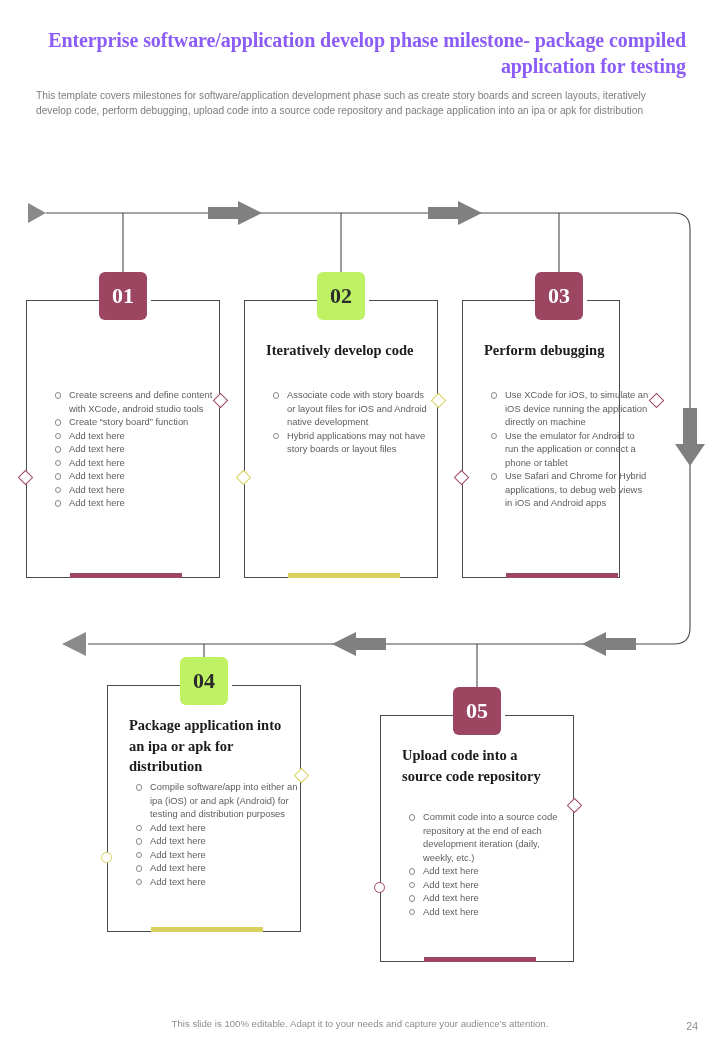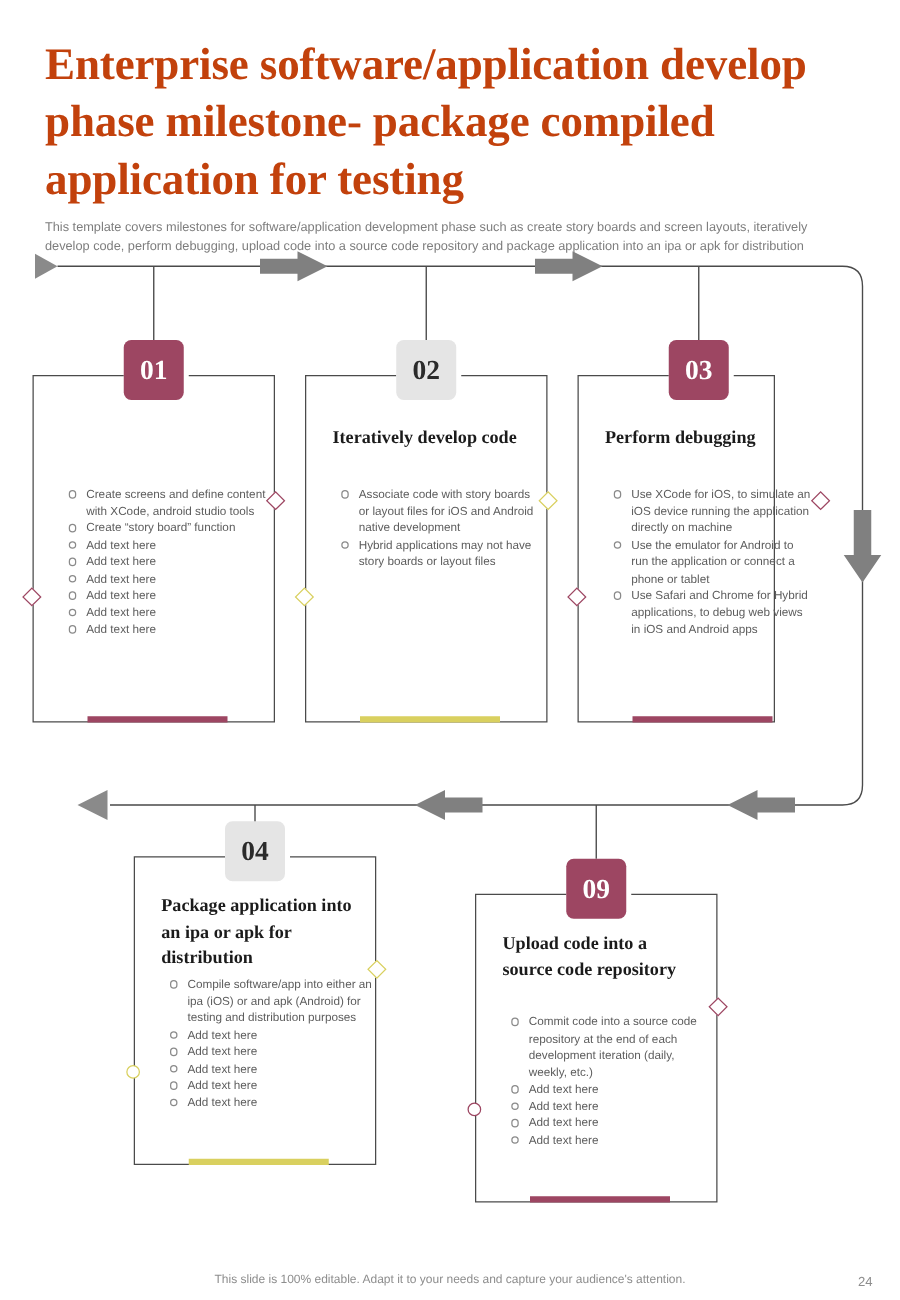--- a/index.html
+++ b/index.html
@@ -13,24 +13,25 @@
     position: relative;
     width: 720px; height: 1040px;
     background: #ffffff;
   }
 
   
   #header { position: absolute; left: 36px; top: 28px; width: 650px; }
   #title {
     font-family: "Liberation Serif", serif;
     font-weight: bold;
-    font-size: 36px;
+    font-size: 20px;
     line-height: 1.28;
-    color: #c2410c;
+    color: #8b5cf6;
     letter-spacing: -0.1px;
+    text-align: right;
   }
   #subtitle {
     margin-top: 10px;
     font-size: 10.2px;
     line-height: 1.42;
     color: #7d7d7d;
     width: 648px;
   }
 
   
@@ -59,21 +60,21 @@
     position: absolute;
     width: 48px; height: 48px;
     border-radius: 6px;
     display: flex; align-items: center; justify-content: center;
     font-family: "Liberation Serif", serif;
     font-weight: bold;
     font-size: 22px;
     z-index: 4;
   }
   .badge.maroon { background: #9d4662; color: #ffffff; }
-  .badge.yellow { background: #e5e5e5; color: #2b2b2b; }
+  .badge.yellow { background: #bef264; color: #2b2b2b; }
 
   .card-title {
     position: absolute;
     font-family: "Liberation Serif", serif;
     font-weight: bold;
     font-size: 14.5px;
     line-height: 1.42;
     color: #1b1b1b;
   }
   .bullets {
@@ -244,21 +245,21 @@
       <li>Add text here</li>
     </ul>
     <div class="accent-bar yellow" style="left:44px; top:242px; width:112px;"></div>
     <div class="marker circle ylw" style="left:-6px; top:167px;"></div>
     <div class="marker diamond ylw" style="left:189px; top:85px;"></div>
   </div>
 
   <div class="card" style="left:380px; top:715px; width:194px; height:247px;">
     <div class="frame"></div>
     <div class="notch" style="left:73px; width:52px;"></div>
-    <div class="badge maroon" style="left:73px; top:-28px;">09</div>
+    <div class="badge maroon" style="left:73px; top:-28px;">05</div>
     <div class="card-title" style="left:22px; top:30px; width:150px;">Upload code into a source code repository</div>
     <ul class="bullets" style="left:22px; top:95px; width:166px;">
       <li>Commit code into a source code repository at the end of each development iteration (daily, weekly, etc.)</li>
       <li>Add text here</li>
       <li>Add text here</li>
       <li>Add text here</li>
       <li>Add text here</li>
     </ul>
     <div class="accent-bar maroon" style="left:44px; top:242px; width:112px;"></div>
     <div class="marker circle" style="left:-6px; top:167px;"></div>

